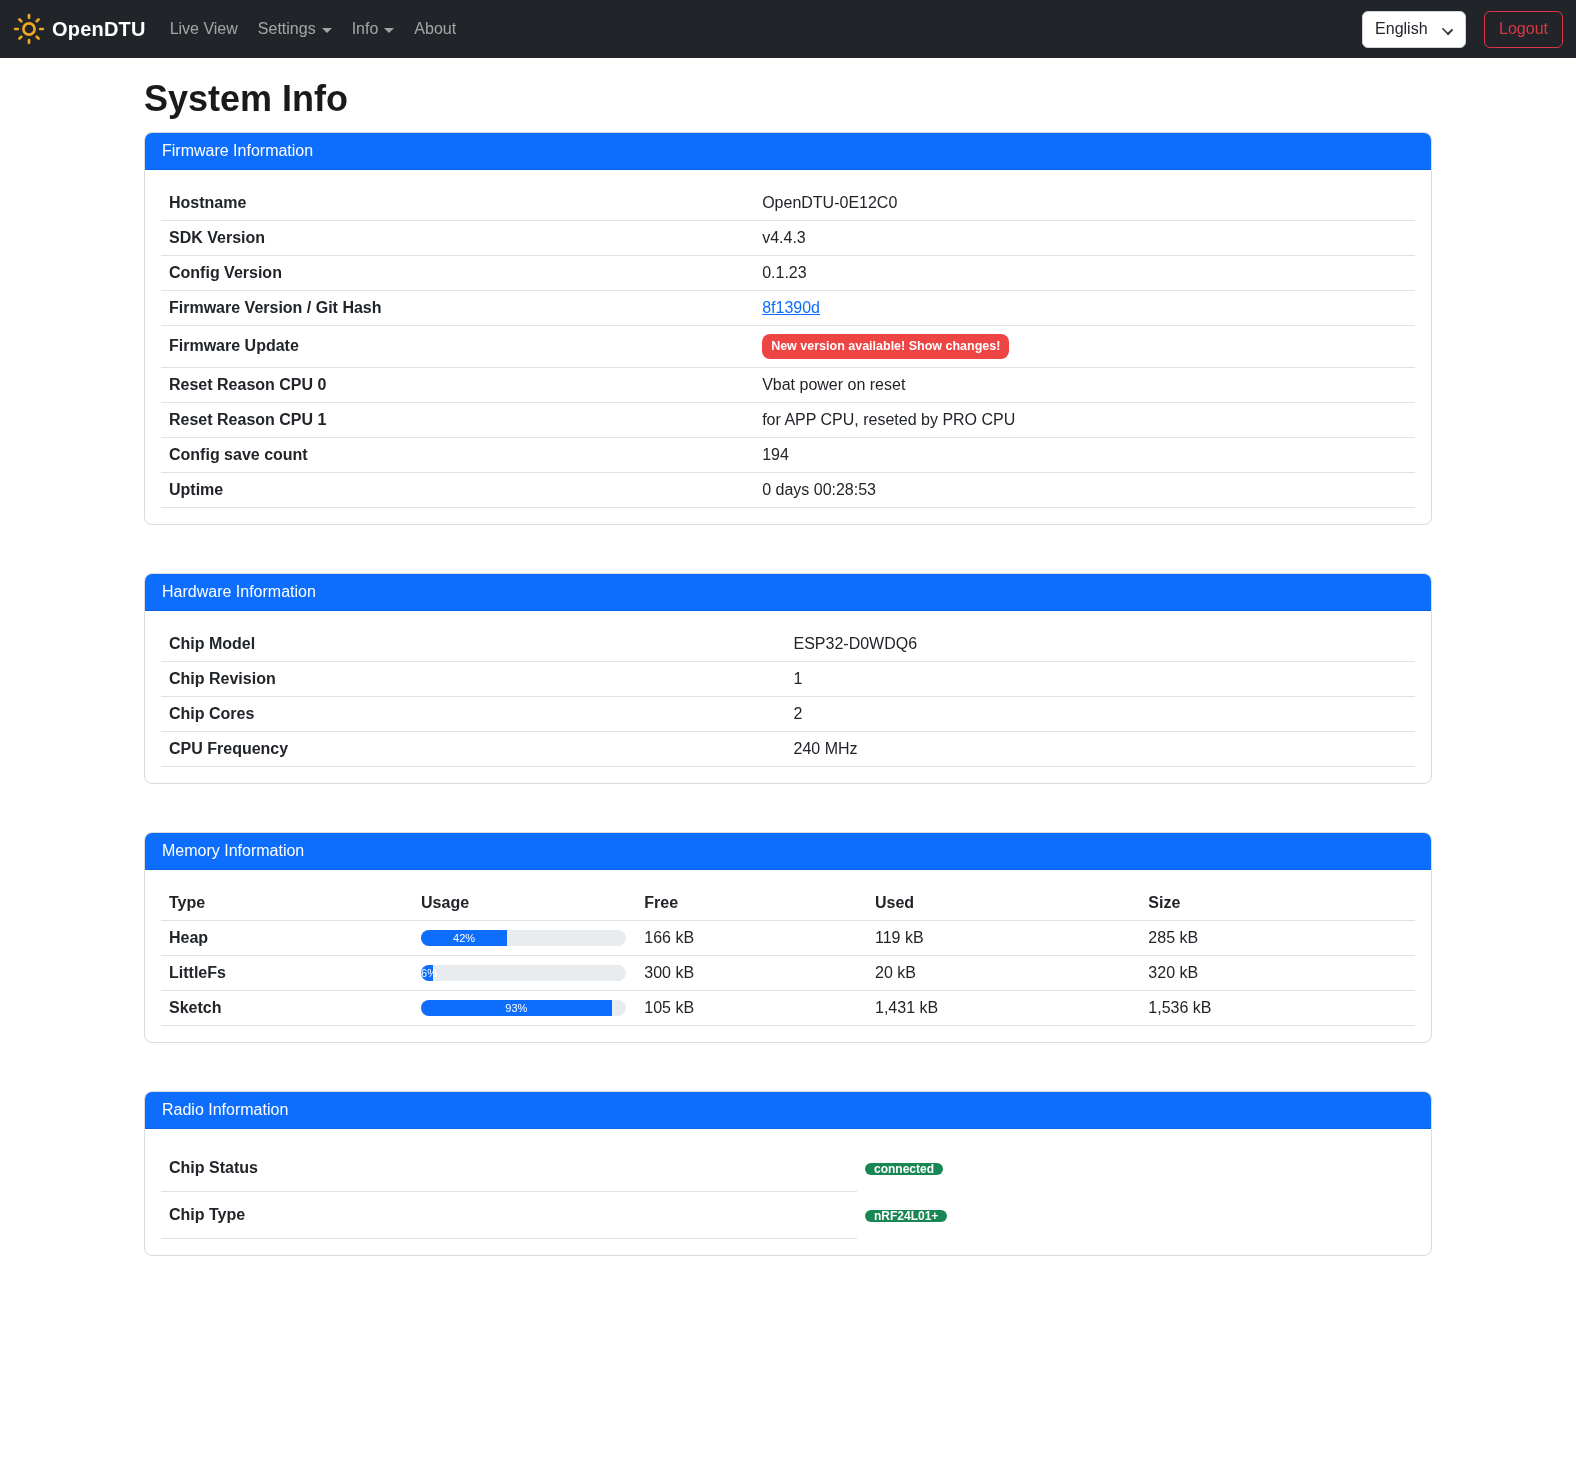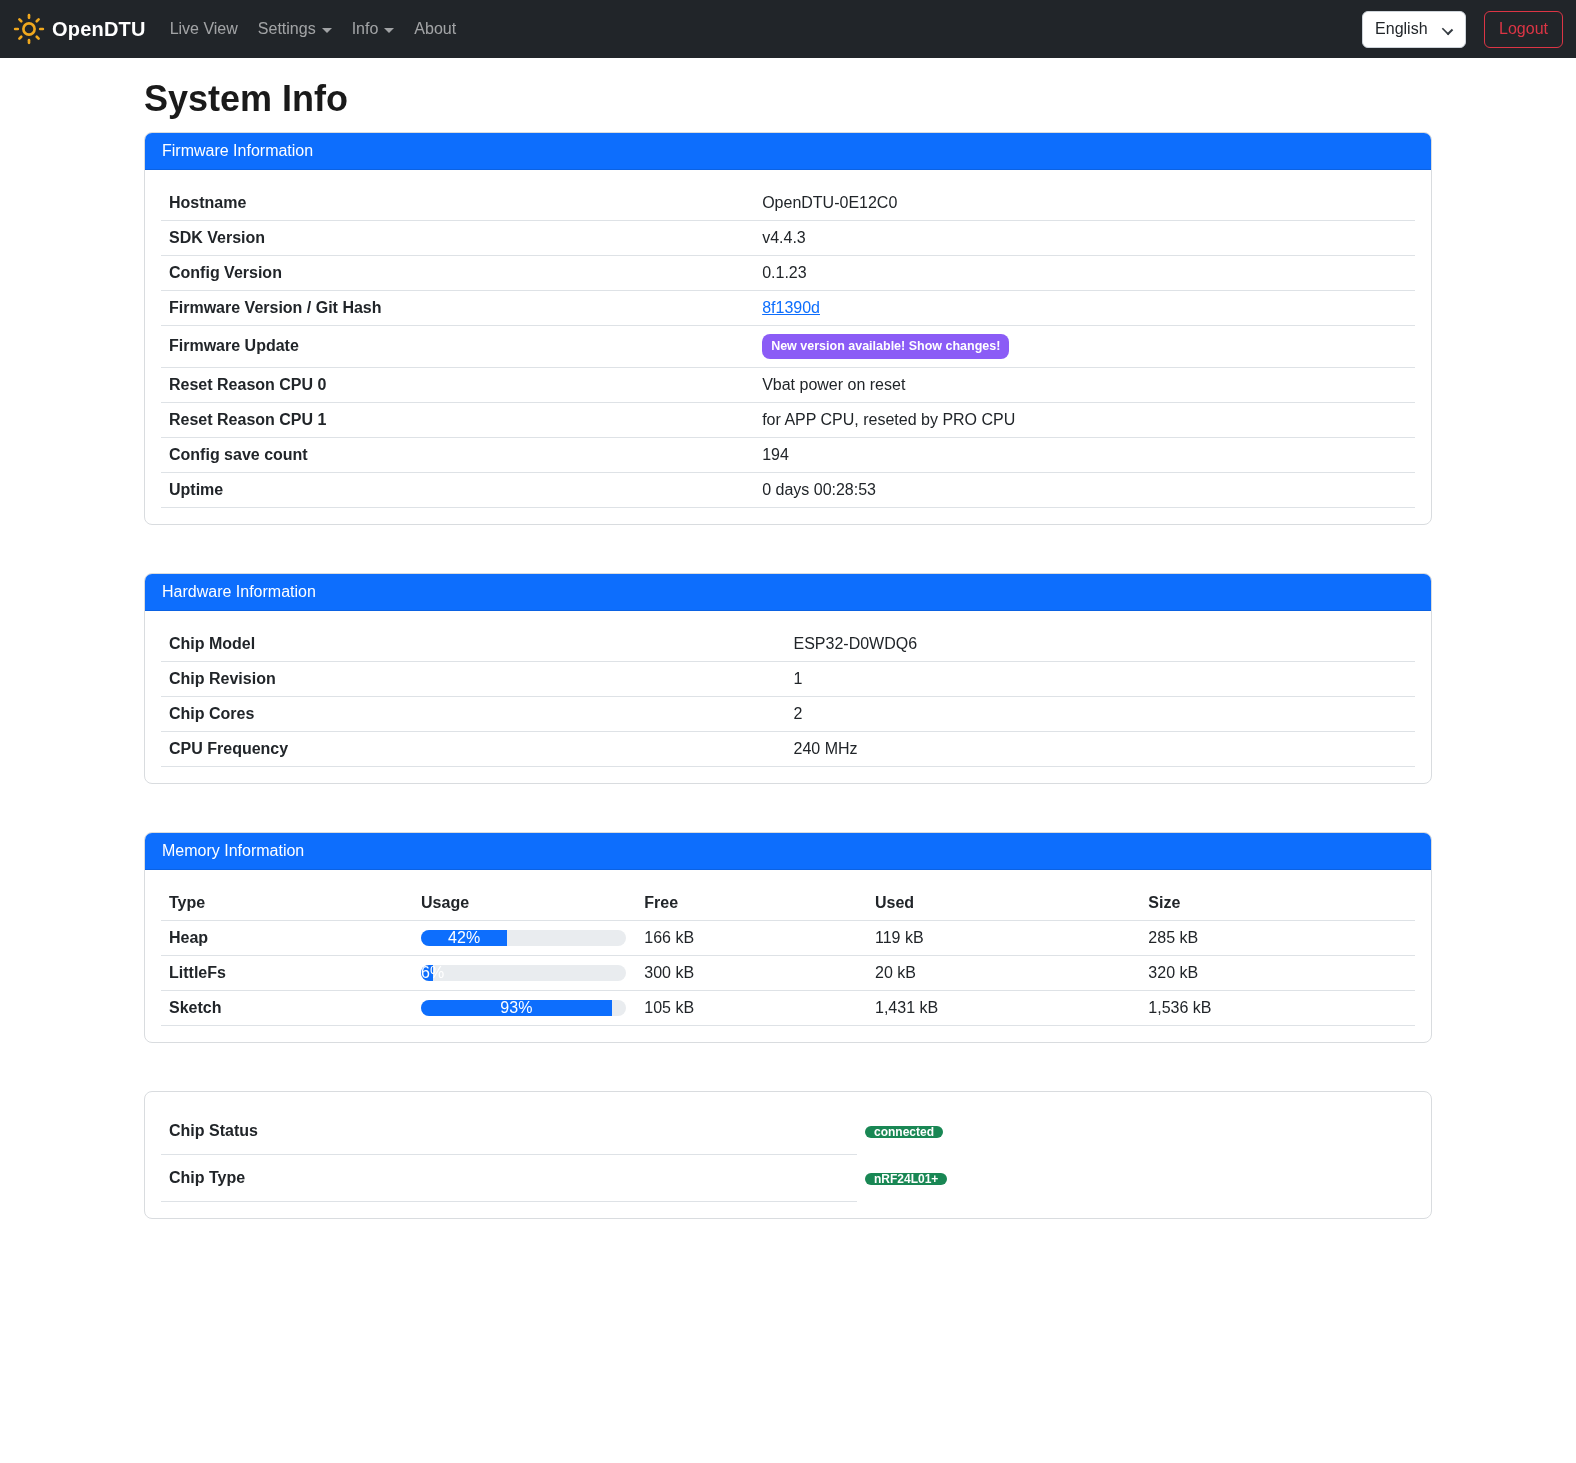--- a/index.html
+++ b/index.html
@@ -70,34 +70,34 @@
 
   .tbl-firmware th.lbl { width:47.3%; }
   .tbl-hardware th.lbl { width:49.8%; }
 
   a.link { color:#0d6efd; text-decoration:underline; cursor:pointer; }
 
   .badge {
     display:inline-block; color:#fff; font-weight:700;
     border-radius:7px; line-height:1;
   }
-  .badge-red  { background:#8b5cf6; font-size:12.5px; padding:6px 9px; border-radius:8px; cursor:pointer; }
+  .badge-red  { background:#ef4444; font-size:12.5px; padding:6px 9px; border-radius:8px; cursor:pointer; }
   .badge-green{ background:#198754; font-size:12px;  padding:0 9px; }
 
   
   .tbl-memory col.c1{width:20.1%} .tbl-memory col.c2{width:17.8%}
   .tbl-memory col.c3{width:18.4%} .tbl-memory col.c4{width:21.8%}
   .tbl-memory col.c5{width:21.9%}
   .progress {
     width:205px; height:16px; background:#e9ecef; border-radius:8px;
     position:relative;
   }
   .progress-bar {
     background:#0d6efd; height:16px; border-radius:8px 0 0 8px;
-    color:#fff; font-size:16px; line-height:16px; text-align:center;
+    color:#fff; font-size:11px; line-height:16px; text-align:center;
     white-space:nowrap;
   }
 
   
   .tbl-radio th.lbl { width:55.5%; padding-top:14px; padding-bottom:14px; }
   .tbl-radio td { border-bottom:none; padding-top:6px; padding-bottom:6px; }
 </style>
 </head>
 <body>
 
@@ -279,20 +279,21 @@
             <td>105 kB</td>
             <td>1,431 kB</td>
             <td>1,536 kB</td>
           </tr>
         </tbody>
       </table>
     </div>
   </div>
 
   <div class="card">
+    <div class="card-header">Radio Information</div>
     <div class="card-body">
       <table class="tbl-radio">
         <tbody>
           <tr>
             <th class="lbl">Chip Status</th>
             <td>
               <span class="badge badge-green">connected</span>
             </td>
           </tr>
           <tr>

